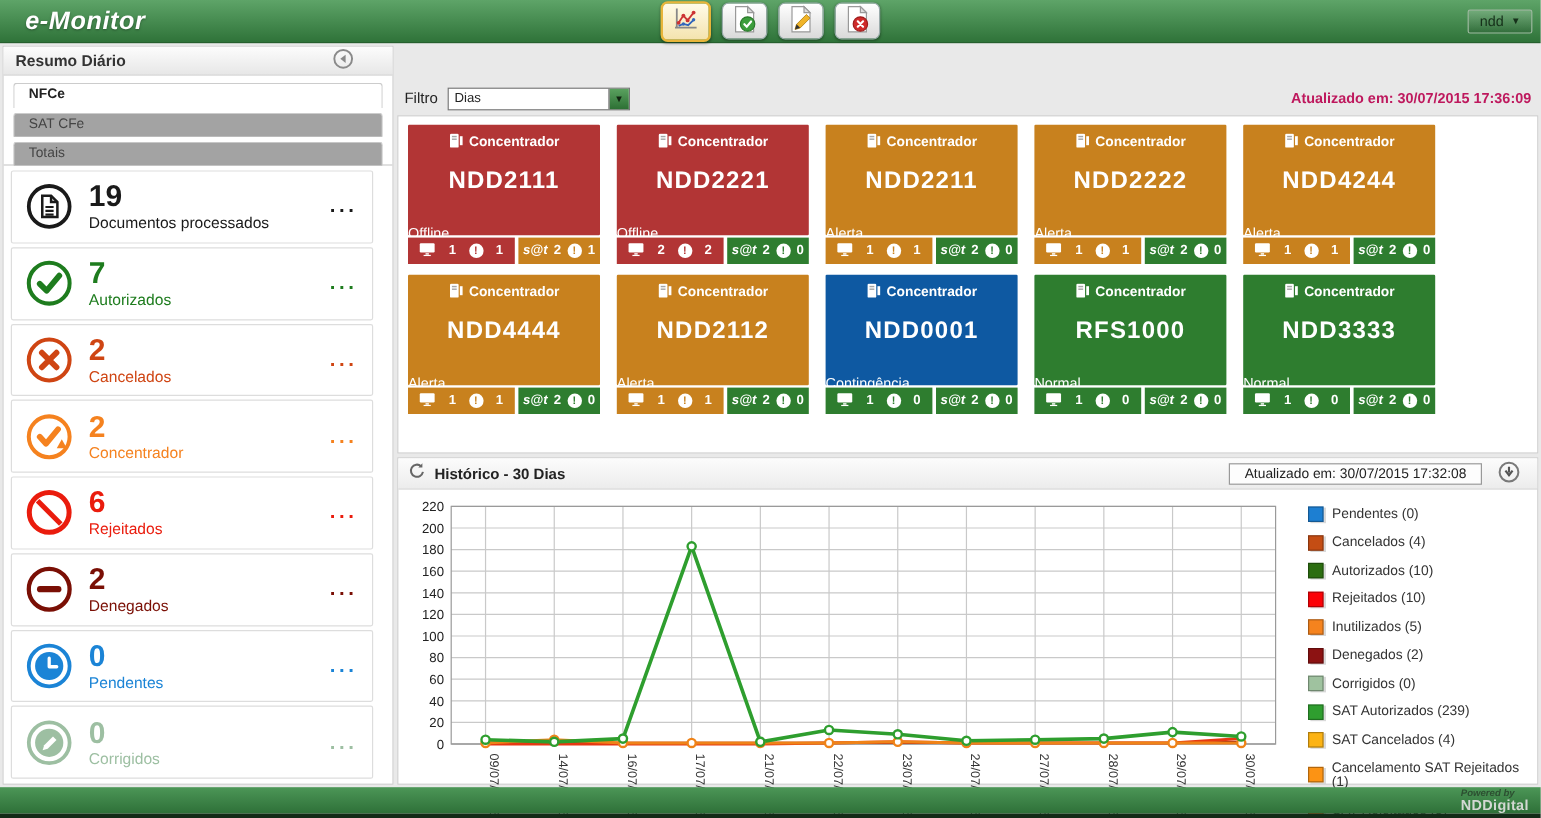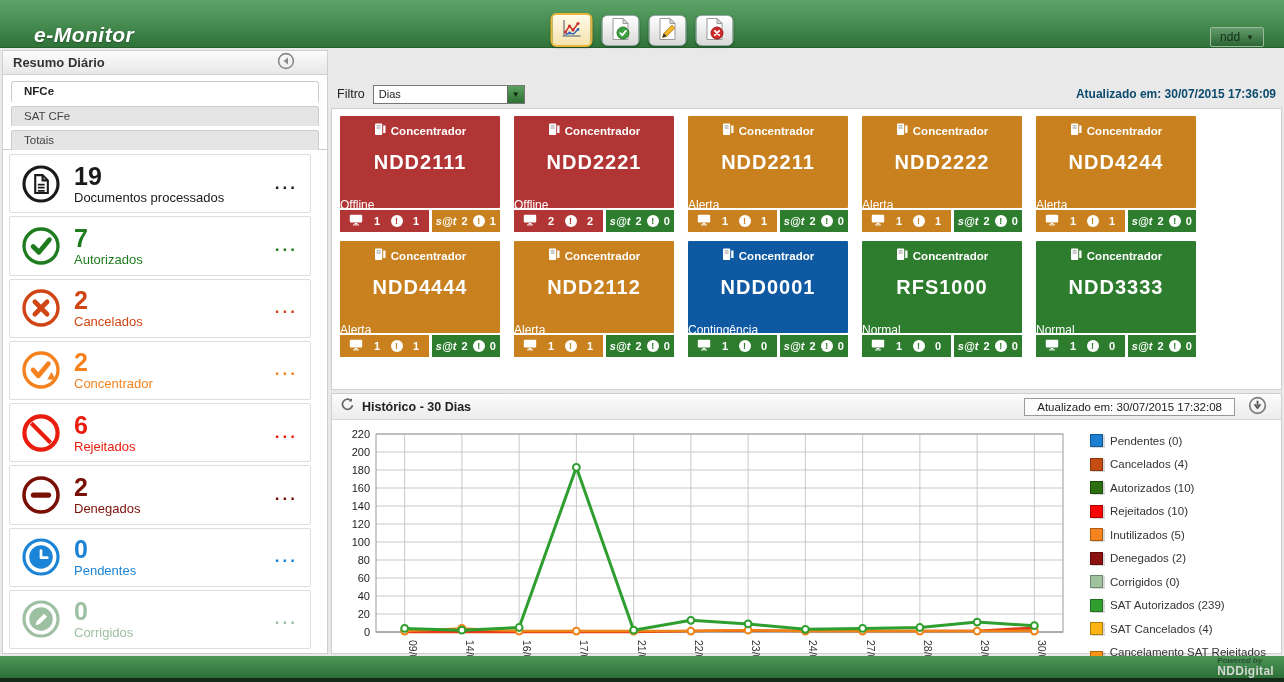--- a/index.html
+++ b/index.html
@@ -1,53 +1,53 @@
 <!DOCTYPE html>
 <html><head>
 <meta charset="utf-8">
 <style>
   * { margin:0; padding:0; box-sizing:border-box; }
   html,body { width:1284px; height:682px; overflow:hidden; font-family:"Liberation Sans", sans-serif; background:#e9e9e9; }
   .app { width:1284px; height:682px; display:flex; flex-direction:column; }
 
   
-  header { height:48px; background:linear-gradient(#5ea468,#2f7339); display:flex; align-items:flex-end; position:relative; padding:0 20px; border-bottom:1px solid #26602e; flex:0 0 auto; }
+  header { height:36px; background:linear-gradient(#5ea468,#2f7339); display:flex; align-items:center; position:relative; padding:0 7px; border-bottom:1px solid #26602e; flex:0 0 auto; }
   .logo { color:#fff; font-size:21px; font-weight:bold; font-style:italic; letter-spacing:.5px; text-shadow:0 1px 2px rgba(0,0,0,.35); padding-left:14px; }
   .toolbar { position:absolute; left:50%; transform:translateX(-50%); display:flex; gap:9px; align-items:center; }
   .tool { width:38px; height:31px; border-radius:6px; border:1px solid #9aa; background:linear-gradient(#ffffff,#d9d9d9); display:flex; align-items:center; justify-content:center; cursor:pointer; box-shadow:0 1px 2px rgba(0,0,0,.3); }
   .tool.active { border:2px solid #e7b53a; background:linear-gradient(#fffbe8,#f4e3ae); width:42px; height:34px; }
   .user-menu { margin-left:auto; background:linear-gradient(rgba(255,255,255,.18),rgba(0,0,0,.12)); border:1px solid #9db89f; border-radius:2px; color:#16301a; font-size:12px; padding:2px 9px; display:flex; align-items:center; gap:6px; cursor:pointer; }
   .caret { font-size:8px; color:#16301a; }
 
   
   .content { flex:1; display:flex; padding:2px; gap:3px; min-height:0; }
 
   
   .sidebar { width:326px; background:#fff; border:1px solid #cfcfcf; display:flex; flex-direction:column; flex:0 0 auto; }
   .panel-header { height:24px; background:linear-gradient(#fcfcfc,#e7e7e7); border-bottom:1px solid #d0d0d0; display:flex; align-items:center; padding:0 10px; font-size:13px; font-weight:bold; color:#333; }
   .collapse-btn { margin-left:auto; background:none; border:none; cursor:pointer; display:flex; margin-right:22px; }
   .tabs { display:flex; gap:4px; padding:5px 8px 0 8px; border-bottom:1px solid #ccc;flex-direction:column; }
-  .tab { font-size:11.5px; color:#444; padding:3px 12px 4px; border:1px solid #ccc; border-bottom:none; border-radius:3px 3px 0 0; background:#e5e5e5; cursor:pointer; position:relative; top:1px; }
+  .tab { font-size:11.5px; color:#444; padding:3px 12px 4px; border:1px solid #ccc; border-bottom:none; border-radius:3px 3px 0 0; background:#a3a3a3; cursor:pointer; position:relative; top:1px; }
   .tab.active { background:#fff; font-weight:bold; color:#222; padding-bottom:5px; }
   .items { flex:1; padding:4px 16px 4px 6px; display:flex; flex-direction:column; gap:3px; overflow:hidden; }
   .sitem { border:1px solid #ddd; border-radius:2px; background:#fff; display:flex; align-items:center; padding:6px 12px 6px 10px; height:61px; cursor:pointer; }
   .sicon { flex:0 0 42px; display:flex; }
   .stxt { margin-left:12px; }
   .scount { font-size:25px; font-weight:bold; line-height:26px; }
   .slabel { font-size:13px; margin-top:1px; }
   .smore { margin-left:auto; background:none; border:none; color:inherit; font-size:17px; font-weight:bold; letter-spacing:3px; line-height:10px; cursor:pointer; }
 
   
   main { flex:1; display:flex; flex-direction:column; gap:3px; min-width:0; }
   .filter-bar { height:22px; display:flex; align-items:center; padding:0 6px; gap:8px;margin-top:33px; }
   .filter-label { font-size:12.5px; color:#222; }
   .select { width:152px; height:19px; border:1px solid #777; background:#fff; display:flex; align-items:center; font-size:11px; color:#222; cursor:pointer; }
   .select .val { flex:1; padding:0 5px; }
   .sel-btn { width:17px; height:100%; background:linear-gradient(#5aa15f,#2d7034); color:#10240f; font-size:8px; display:flex; align-items:center; justify-content:center; border-left:1px solid #666; }
-  .updated { margin-left:auto; font-size:12px; font-weight:600; color:#0c4a6e; }
+  .updated { margin-left:auto; font-size:12px; font-weight:600; color:#be185d; }
 
   .conc-panel { background:#fff; border:1px solid #cfcfcf; padding:7px 8px; height:282px; flex:0 0 auto; }
   .cards { display:flex; flex-wrap:wrap; column-gap:14px; row-gap:9px; }
   .card { width:160px; cursor:pointer; }
   .card-main { height:92px; color:#fff; border-radius:1px; }
   .card-head { display:flex; justify-content:center; align-items:center; gap:5px; padding-top:7px; font-size:11.5px; font-weight:bold; }
   .card-name { text-align:center; font-size:20px; font-weight:bold; letter-spacing:1px; margin-top:13px; }
   .card-status { font-size:12px; margin-top:24px; }
   .card-foot { display:flex; gap:3px; margin-top:2px; height:22px; }
   .seg { display:flex; align-items:center; justify-content:space-evenly; color:#fff; font-size:11px; font-weight:bold; }

